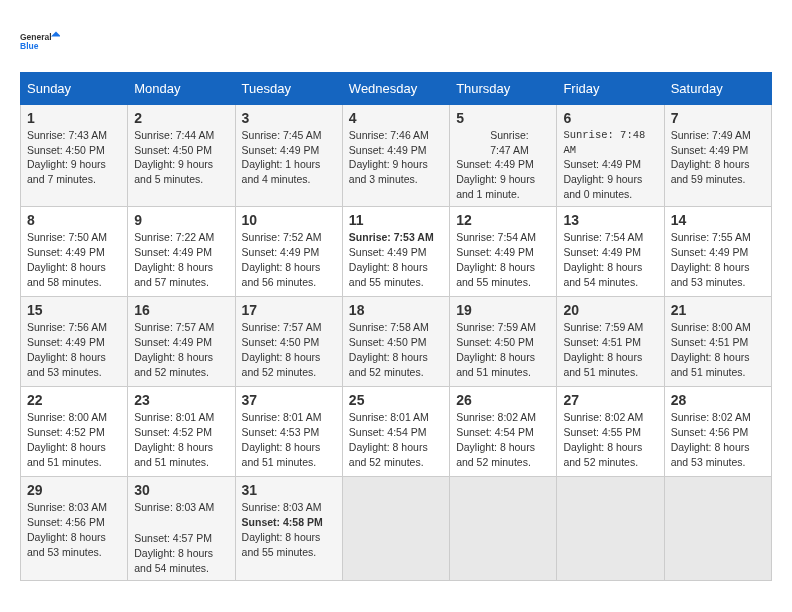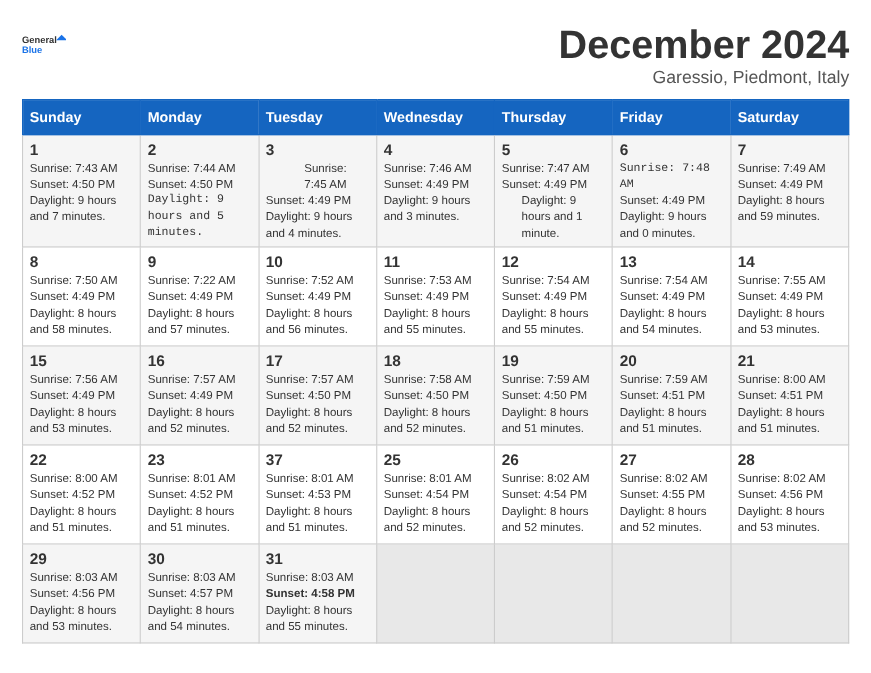--- a/index.html
+++ b/index.html
@@ -35,21 +35,21 @@
     }
     table {
       width: 100%;
       border-collapse: collapse;
       table-layout: fixed;
     }
     thead tr th {
       background: #1565c0;
       color: #fff;
       font-size: 13px;
-      font-weight: bold;
+      font-weight: normal;
       padding: 8px 6px;
       text-align: left;
       border: 1px solid #1565c0;
     }
     tbody tr td {
       vertical-align: top;
       border: 1px solid #ccc;
       padding: 5px 6px;
       font-size: 10.5px;
       color: #333;
@@ -76,24 +76,20 @@
 <body>
 
 <div class="header-area">
   <div class="logo">
   <svg width="40" height="42" viewBox="0 0 80 42">
     <text x="0" y="18" font-size="17" font-weight="bold" font-family="Arial" fill="#333">General</text>
     <text x="0" y="36" font-size="17" font-weight="bold" font-family="Arial" fill="#1a73e8">Blue</text>
     <polygon points="72,2 82,12 62,12" fill="#1a73e8"></polygon>
   </svg>
 </div>
-  <div class="title-area">
-    <div class="month-title">December 2024</div>
-    <div class="subtitle">Garessio, Piedmont, Italy</div>
-  </div>
 </div>
 
 <table>
   <thead>
     <tr id="header-row">
         <th>Sunday</th>
         <th>Monday</th>
         <th>Tuesday</th>
         <th>Wednesday</th>
         <th>Thursday</th>
@@ -106,39 +102,39 @@
         <td>
           <span class="day-num">1</span>
           <span style="display: block; line-height: 1.4;">Sunrise: 7:43 AM</span>
           <span style="display: block; line-height: 1.4;">Sunset: 4:50 PM</span>
           <span style="display: block; line-height: 1.4;">Daylight: 9 hours and 7 minutes.</span>
         </td>
         <td>
           <span class="day-num">2</span>
           <span style="display: block; line-height: 1.4;">Sunrise: 7:44 AM</span>
           <span style="display: block; line-height: 1.4;">Sunset: 4:50 PM</span>
-          <span style="display: block; line-height: 1.4; font-family: Liberation Mono, monospace;">Daylight: 9 hours and 5 minutes.</span>
+          <span style="display: block; line-height: 1.4;">Daylight: 9 hours and 5 minutes.</span>
         </td>
         <td>
           <span class="day-num">3</span>
-          <span style="display: block; line-height: 1.4; margin-left: 35px;">Sunrise: 7:45 AM</span>
-          <span style="display: block; line-height: 1.4;">Sunset: 4:49 PM</span>
-          <span style="display: block; line-height: 1.4;">Daylight: 9 hours and 4 minutes.</span>
+          <span style="display: block; line-height: 1.4;">Sunrise: 7:45 AM</span>
+          <span style="display: block; line-height: 1.4;">Sunset: 4:49 PM</span>
+          <span style="display: block; line-height: 1.4;">Daylight: 1 hours and 4 minutes.</span>
         </td>
         <td>
           <span class="day-num">4</span>
           <span style="display: block; line-height: 1.4;">Sunrise: 7:46 AM</span>
           <span style="display: block; line-height: 1.4;">Sunset: 4:49 PM</span>
           <span style="display: block; line-height: 1.4;">Daylight: 9 hours and 3 minutes.</span>
         </td>
         <td>
           <span class="day-num">5</span>
-          <span style="display: block; line-height: 1.4;">Sunrise: 7:47 AM</span>
-          <span style="display: block; line-height: 1.4;">Sunset: 4:49 PM</span>
-          <span style="display: block; line-height: 1.4; margin-left: 18px;">Daylight: 9 hours and 1 minute.</span>
+          <span style="display: block; line-height: 1.4; margin-left: 34px;">Sunrise: 7:47 AM</span>
+          <span style="display: block; line-height: 1.4;">Sunset: 4:49 PM</span>
+          <span style="display: block; line-height: 1.4;">Daylight: 9 hours and 1 minute.</span>
         </td>
         <td>
           <span class="day-num">6</span>
           <span style="display: block; line-height: 1.4; font-family: Liberation Mono, monospace;">Sunrise: 7:48 AM</span>
           <span style="display: block; line-height: 1.4;">Sunset: 4:49 PM</span>
           <span style="display: block; line-height: 1.4;">Daylight: 9 hours and 0 minutes.</span>
         </td>
         <td>
           <span class="day-num">7</span>
           <span style="display: block; line-height: 1.4;">Sunrise: 7:49 AM</span>
@@ -160,21 +156,21 @@
           <span style="display: block; line-height: 1.4;">Daylight: 8 hours and 57 minutes.</span>
         </td>
         <td>
           <span class="day-num">10</span>
           <span style="display: block; line-height: 1.4;">Sunrise: 7:52 AM</span>
           <span style="display: block; line-height: 1.4;">Sunset: 4:49 PM</span>
           <span style="display: block; line-height: 1.4;">Daylight: 8 hours and 56 minutes.</span>
         </td>
         <td>
           <span class="day-num">11</span>
-          <span style="display: block; line-height: 1.4;">Sunrise: 7:53 AM</span>
+          <span style="display: block; line-height: 1.4; font-weight: bold;">Sunrise: 7:53 AM</span>
           <span style="display: block; line-height: 1.4;">Sunset: 4:49 PM</span>
           <span style="display: block; line-height: 1.4;">Daylight: 8 hours and 55 minutes.</span>
         </td>
         <td>
           <span class="day-num">12</span>
           <span style="display: block; line-height: 1.4;">Sunrise: 7:54 AM</span>
           <span style="display: block; line-height: 1.4;">Sunset: 4:49 PM</span>
           <span style="display: block; line-height: 1.4;">Daylight: 8 hours and 55 minutes.</span>
         </td>
         <td>
@@ -281,21 +277,21 @@
       <tr>
         <td>
           <span class="day-num">29</span>
           <span style="display: block; line-height: 1.4;">Sunrise: 8:03 AM</span>
           <span style="display: block; line-height: 1.4;">Sunset: 4:56 PM</span>
           <span style="display: block; line-height: 1.4;">Daylight: 8 hours and 53 minutes.</span>
         </td>
         <td>
           <span class="day-num">30</span>
           <span style="display: block; line-height: 1.4;">Sunrise: 8:03 AM</span>
-          <span style="display: block; line-height: 1.4;">Sunset: 4:57 PM</span>
+          <span style="display: block; line-height: 1.4; margin-top: 16px;">Sunset: 4:57 PM</span>
           <span style="display: block; line-height: 1.4;">Daylight: 8 hours and 54 minutes.</span>
         </td>
         <td>
           <span class="day-num">31</span>
           <span style="display: block; line-height: 1.4;">Sunrise: 8:03 AM</span>
           <span style="display: block; line-height: 1.4; font-weight: bold;">Sunset: 4:58 PM</span>
           <span style="display: block; line-height: 1.4;">Daylight: 8 hours and 55 minutes.</span>
         </td>
         <td class="empty-cell"></td>
         <td class="empty-cell"></td>

